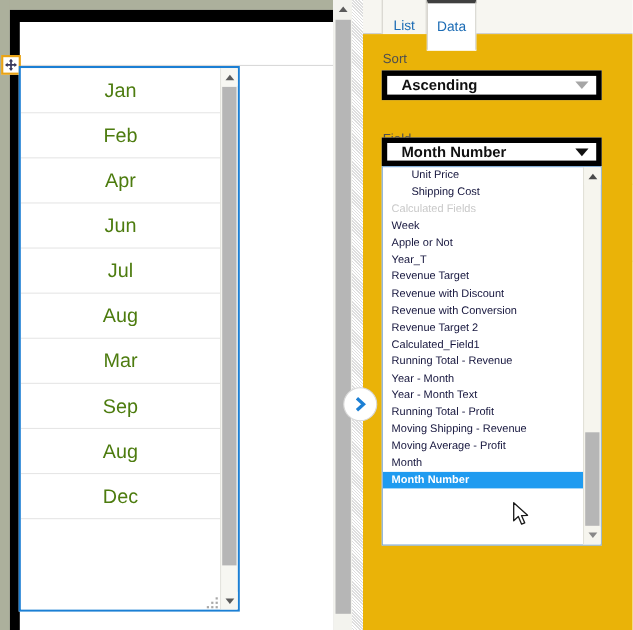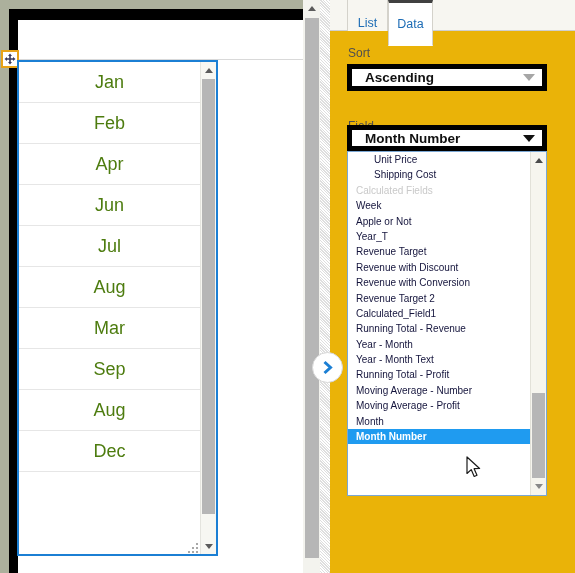--- a/index.html
+++ b/index.html
@@ -460,21 +460,21 @@
             <div class="dd-item">Year_T</div>
             <div class="dd-item">Revenue Target</div>
             <div class="dd-item">Revenue with Discount</div>
             <div class="dd-item">Revenue with Conversion</div>
             <div class="dd-item">Revenue Target 2</div>
             <div class="dd-item">Calculated_Field1</div>
             <div class="dd-item">Running Total - Revenue</div>
             <div class="dd-item">Year - Month</div>
             <div class="dd-item">Year - Month Text</div>
             <div class="dd-item">Running Total - Profit</div>
-            <div class="dd-item">Moving Average - Number</div>
+            <div class="dd-item">Moving Shipping - Revenue</div>
             <div class="dd-item">Moving Average - Profit</div>
             <div class="dd-item">Month</div>
             <div class="dd-item selected">Month Number</div>
           </div>
         <div id="dd-scrollbar">
           <div id="dd-sb-up">
             <div class="tri tri-sm-up"></div>
           </div>
           <div id="dd-sb-thumb"></div>
           <div id="dd-sb-down">

